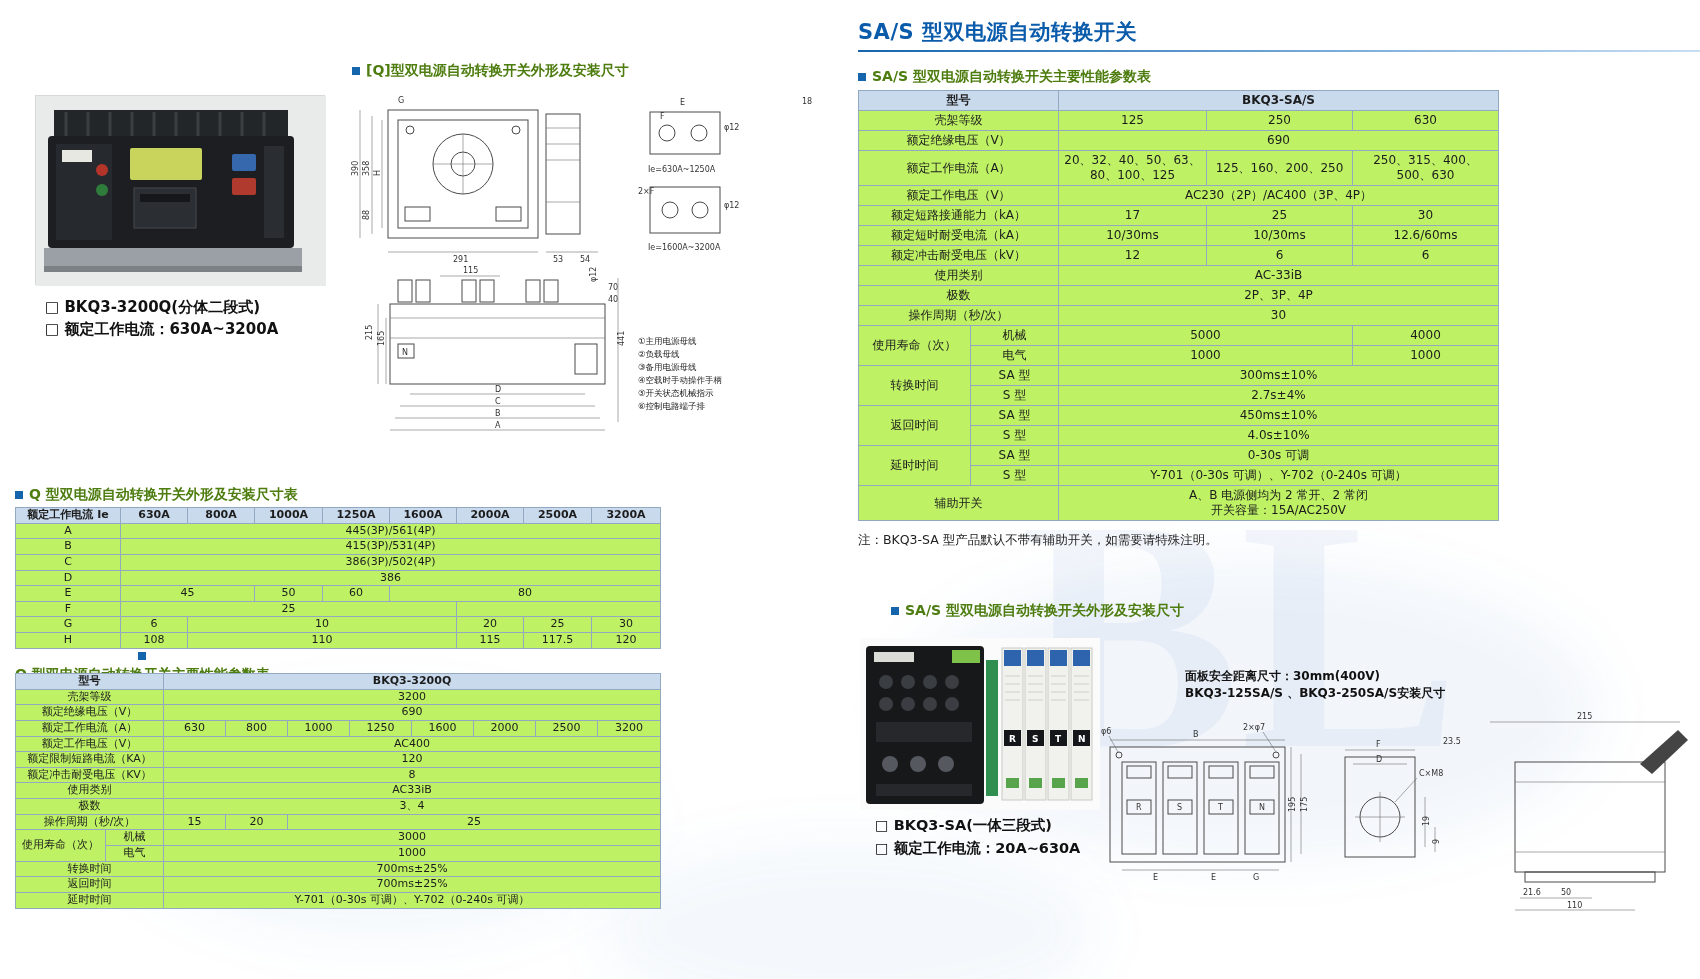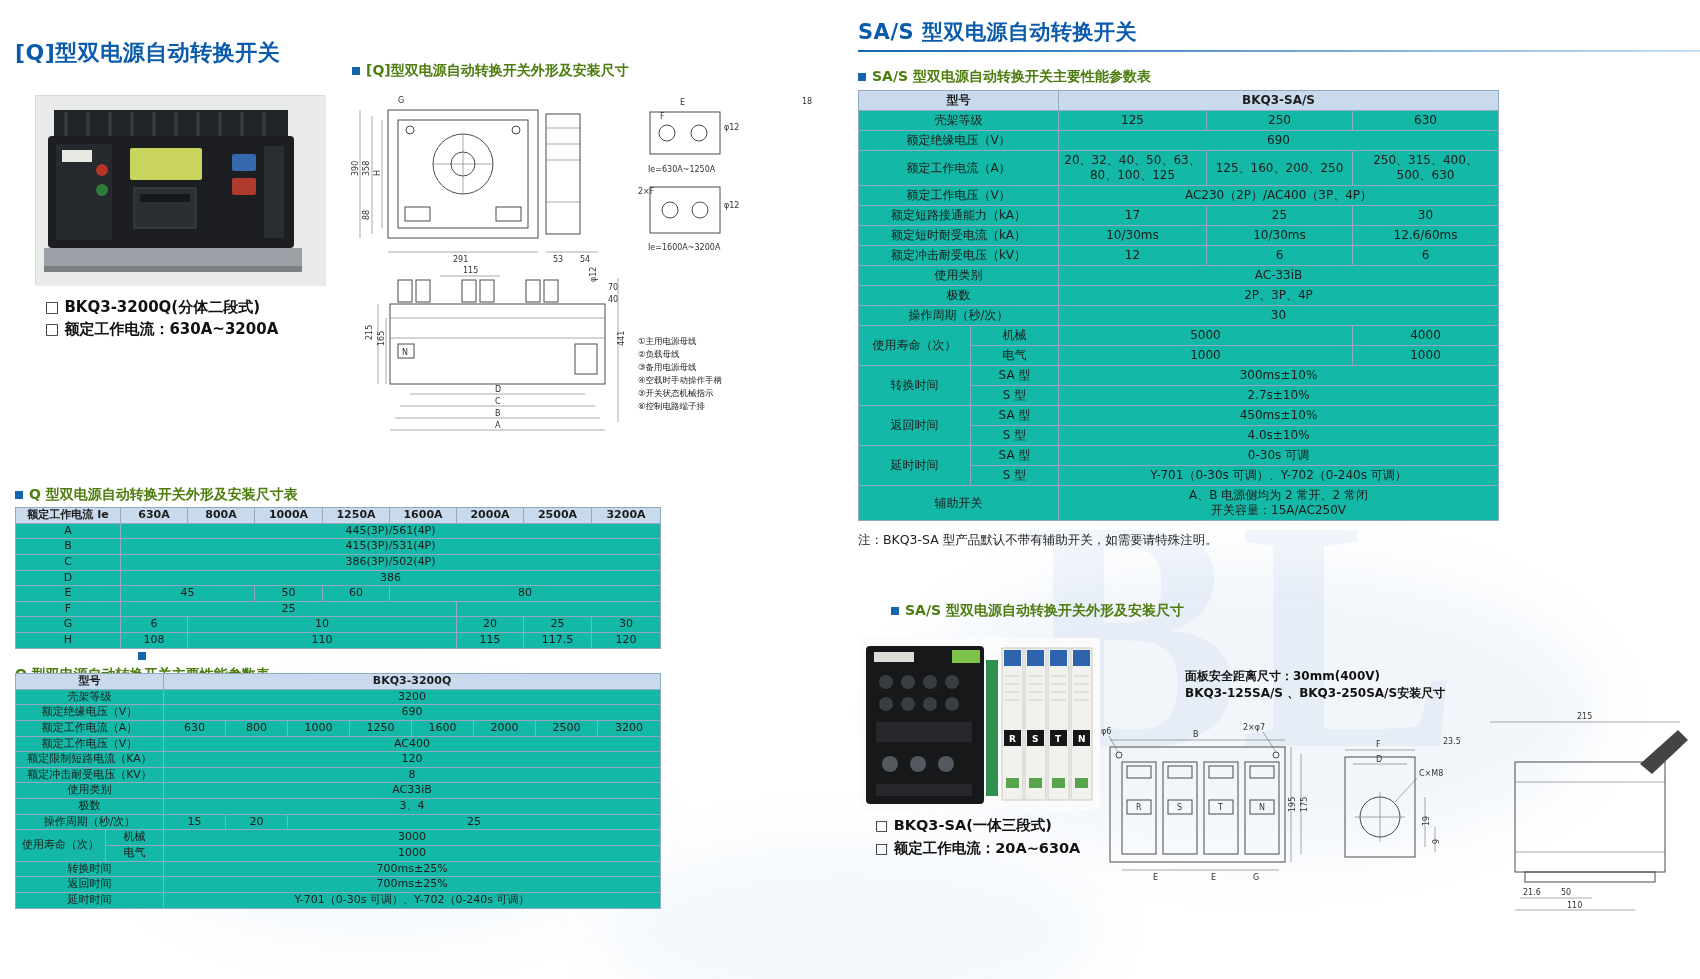--- a/index.html
+++ b/index.html
@@ -13,21 +13,21 @@
 
   .abs { position:absolute; }
   .page-title { color:#0b5bab; font-weight:bold; font-size:22px; letter-spacing:0.5px; }
   .rule { height:2px; background:linear-gradient(to right,#1565ad,#7fb0dd 60%,#c8def2); }
   .sec { display:flex; align-items:center; gap:6px; color:#4d7c0f; font-weight:bold; font-size:14px; white-space:nowrap; }
   .sec .sq { width:8px; height:8px; background:#1565ad; display:inline-block; flex:0 0 auto; }
   .bullet { font-weight:bold; font-size:15px; color:#111; white-space:nowrap; }
   .note { font-size:12.5px; color:#222; white-space:nowrap; }
   .panel-note { font-weight:bold; font-size:12px; color:#111; white-space:nowrap; }
 
-  table { border-collapse:collapse; table-layout:fixed; background:#14b8a6;padding-left:42px; }
+  table { border-collapse:collapse; table-layout:fixed; background:#bef264;padding-left:42px; }
   td { border:1px solid #93a9c2; text-align:center; vertical-align:middle; padding:1px 3px; white-space:pre-line; overflow:hidden; }
   td.h { background:#c9daed; font-weight:bold; }
   .t-small { font-size:11px; }
   .t-small td { height:15px; line-height:1.15; }
   .t-sa { font-size:12px; }
   .t-sa td { height:20px; line-height:1.25; padding:2px 3px; }
 
   .photo-card { background:#e9eaea; border:1px solid #d6d8da; }
   .photo-card-w { background:#fbfbfb; }
 
@@ -39,21 +39,20 @@
 </head>
 <body>
 
 <div class="wrap">
 
   <div class="wm-blob" style="left:120px; top:700px; width:520px; height:240px; background:rgba(30,110,190,0.05);"></div>
   <div class="wm-blob" style="left:900px; top:560px; width:700px; height:300px; background:rgba(30,110,190,0.06);"></div>
   <div class="wm-blob" style="left:600px; top:840px; width:500px; height:180px; background:rgba(30,110,190,0.05);"></div>
   <div class="wm-text" style="left:1020px; top:470px; font-size:330px;">BL</div>
 
-  <div class="abs page-title" style="left:15px; top:38px;">[Q]型双电源自动转换开关</div>
 
   <div class="abs sec" style="left:352px; top:62px;">
     <span class="sq"></span>
     <span>[Q]型双电源自动转换开关外形及安装尺寸</span>
   </div>
 
   <div class="abs photo-card" style="left:35px; top:95px; width:290px; height:190px;">
     <svg width="290" height="190" viewBox="0 0 290 190">
       <rect width="290" height="190" fill="#e9eaea"></rect>
       <rect x="18" y="14" width="234" height="30" fill="#232629"></rect>
@@ -439,21 +438,21 @@
           <td colspan="2">1000</td>
           <td>1000</td>
         </tr>
         <tr>
           <td rowspan="2">转换时间</td>
           <td>SA 型</td>
           <td colspan="3">300ms±10%</td>
         </tr>
         <tr>
           <td>S 型</td>
-          <td colspan="3">2.7s±10%</td>
+          <td colspan="3">2.7s±4%</td>
         </tr>
         <tr>
           <td rowspan="2">返回时间</td>
           <td>SA 型</td>
           <td colspan="3">450ms±10%</td>
         </tr>
         <tr>
           <td>S 型</td>
           <td colspan="3">4.0s±10%</td>
         </tr>

